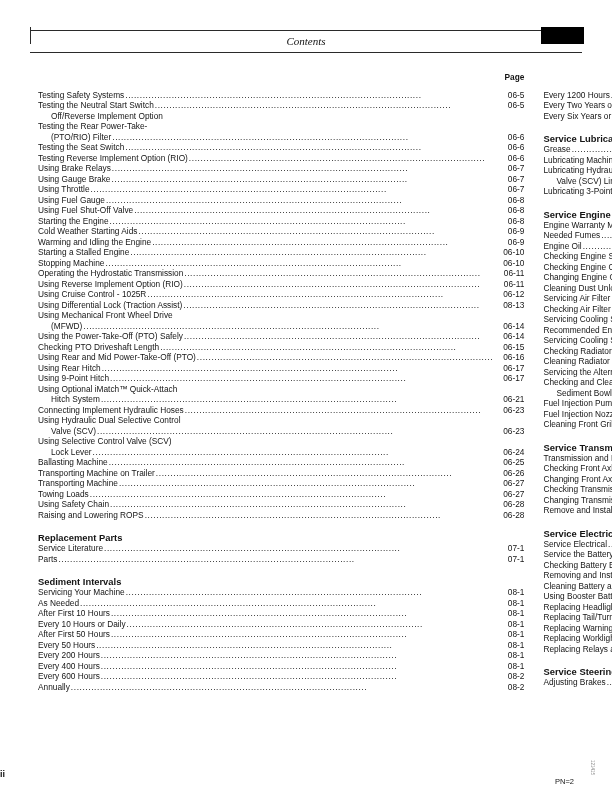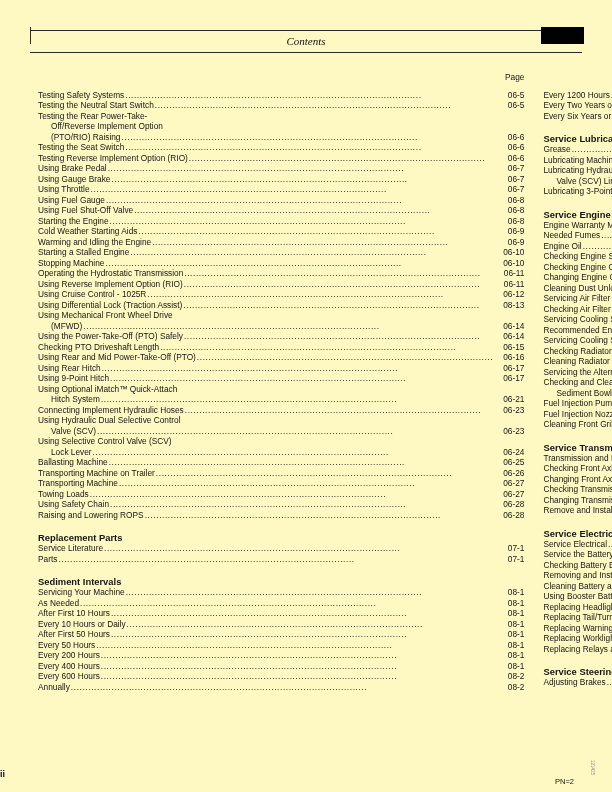--- a/index.html
+++ b/index.html
@@ -1,19 +1,19 @@
 <!DOCTYPE html>
 <html><head>
 <meta charset="utf-8">
 <style>
   html,body{margin:0;padding:0;background:#e8e8e8;}
   .page{
     position:relative;
     width:612px;height:792px;
-    background:#fef9c3;
+    background:#ffffff;
     font-family:"Liberation Sans",sans-serif;
     color:#141414;
     overflow:hidden;
     margin:0 auto;
   }
   
   .header-band{
     position:absolute;left:30px;right:30px;top:30px;
     border-top:1px solid #2a2a2a;border-bottom:1px solid #2a2a2a;
     height:21px;line-height:21px;text-align:center;
@@ -24,21 +24,21 @@
   .bleed-tab{position:absolute;left:541px;top:27px;width:43px;height:17px;background:#000;}
   
   .columns{
     position:absolute;left:38px;right:38px;top:72px;
     display:flex;gap:19px;
     font-size:8.3px;line-height:10.5px;
   }
   .col{display:flex;flex-direction:column;}
   .col-left{flex:0 0 258px;}
   .col-right{flex:1 1 auto;}
-  .page-label{text-align:right;font-weight:normal;margin-bottom:7px;}
+  .page-label{text-align:right;font-weight:bold;margin-bottom:7px;}
   .entry{display:flex;align-items:baseline;}
   .entry.ind{padding-left:13px;}
   .entry .t{white-space:nowrap;}
   .entry .dots{flex:1 1 auto;overflow:hidden;white-space:nowrap;margin:0 1px;min-width:4px;}
   .entry .dots::after{
     content:"......................................................................................................";
     letter-spacing:0.6px;
   }
   .entry .p{white-space:nowrap;padding-left:9px;}
   .heading{font-weight:bold;font-size:9.4px;line-height:11px;padding-top:1px;}
@@ -69,43 +69,43 @@
           <div class="entry">
             <span class="t">Testing Safety Systems</span>
             <span class="dots"></span>
             <span class="p">06-5</span>
           </div>
           <div class="entry">
             <span class="t">Testing the Neutral Start Switch</span>
             <span class="dots"></span>
             <span class="p">06-5</span>
           </div>
+          <div class="entry ind">
+            <span class="t">Off/Reverse Implement Option</span>
+          </div>
           <div class="entry">
             <span class="t">Testing the Rear Power-Take-</span>
           </div>
           <div class="entry ind">
-            <span class="t">Off/Reverse Implement Option</span>
-          </div>
-          <div class="entry ind">
-            <span class="t">(PTO/RIO) Raising</span>
+            <span class="t">(PTO/RIO) Filter</span>
             <span class="dots"></span>
             <span class="p">06-6</span>
           </div>
           <div class="entry">
             <span class="t">Testing the Seat Switch</span>
             <span class="dots"></span>
             <span class="p">06-6</span>
           </div>
           <div class="entry">
             <span class="t">Testing Reverse Implement Option (RIO)</span>
             <span class="dots"></span>
             <span class="p">06-6</span>
           </div>
           <div class="entry">
-            <span class="t">Using Brake Pedal</span>
+            <span class="t">Using Brake Relays</span>
             <span class="dots"></span>
             <span class="p">06-7</span>
           </div>
           <div class="entry">
             <span class="t">Using Gauge Brake</span>
             <span class="dots"></span>
             <span class="p">06-7</span>
           </div>
           <div class="entry">
             <span class="t">Using Throttle</span>

